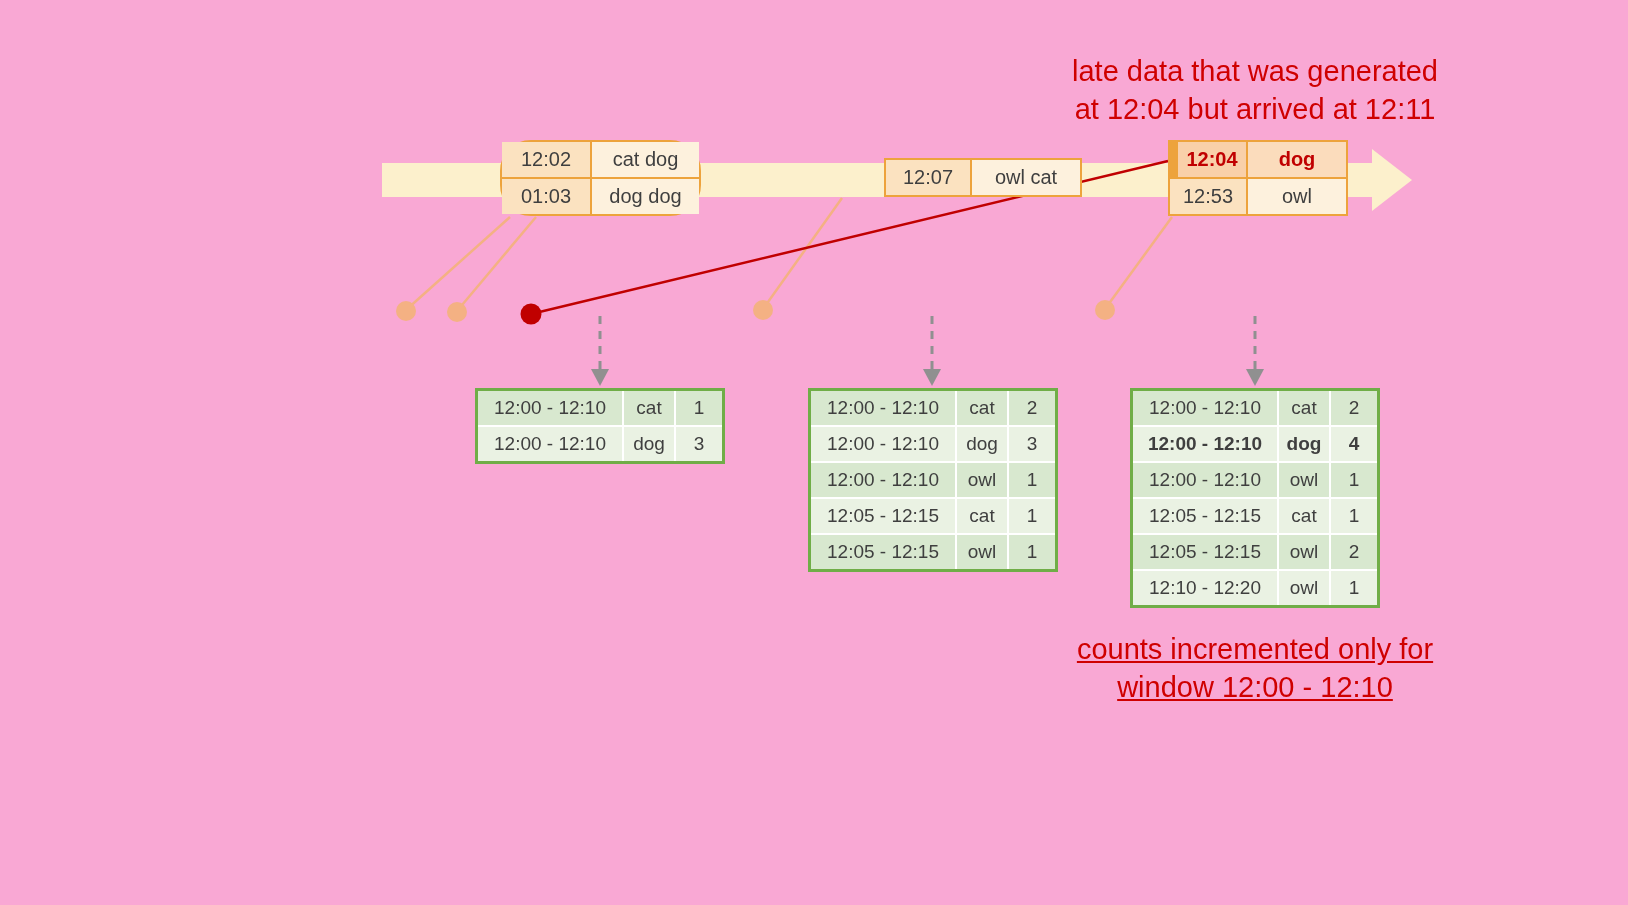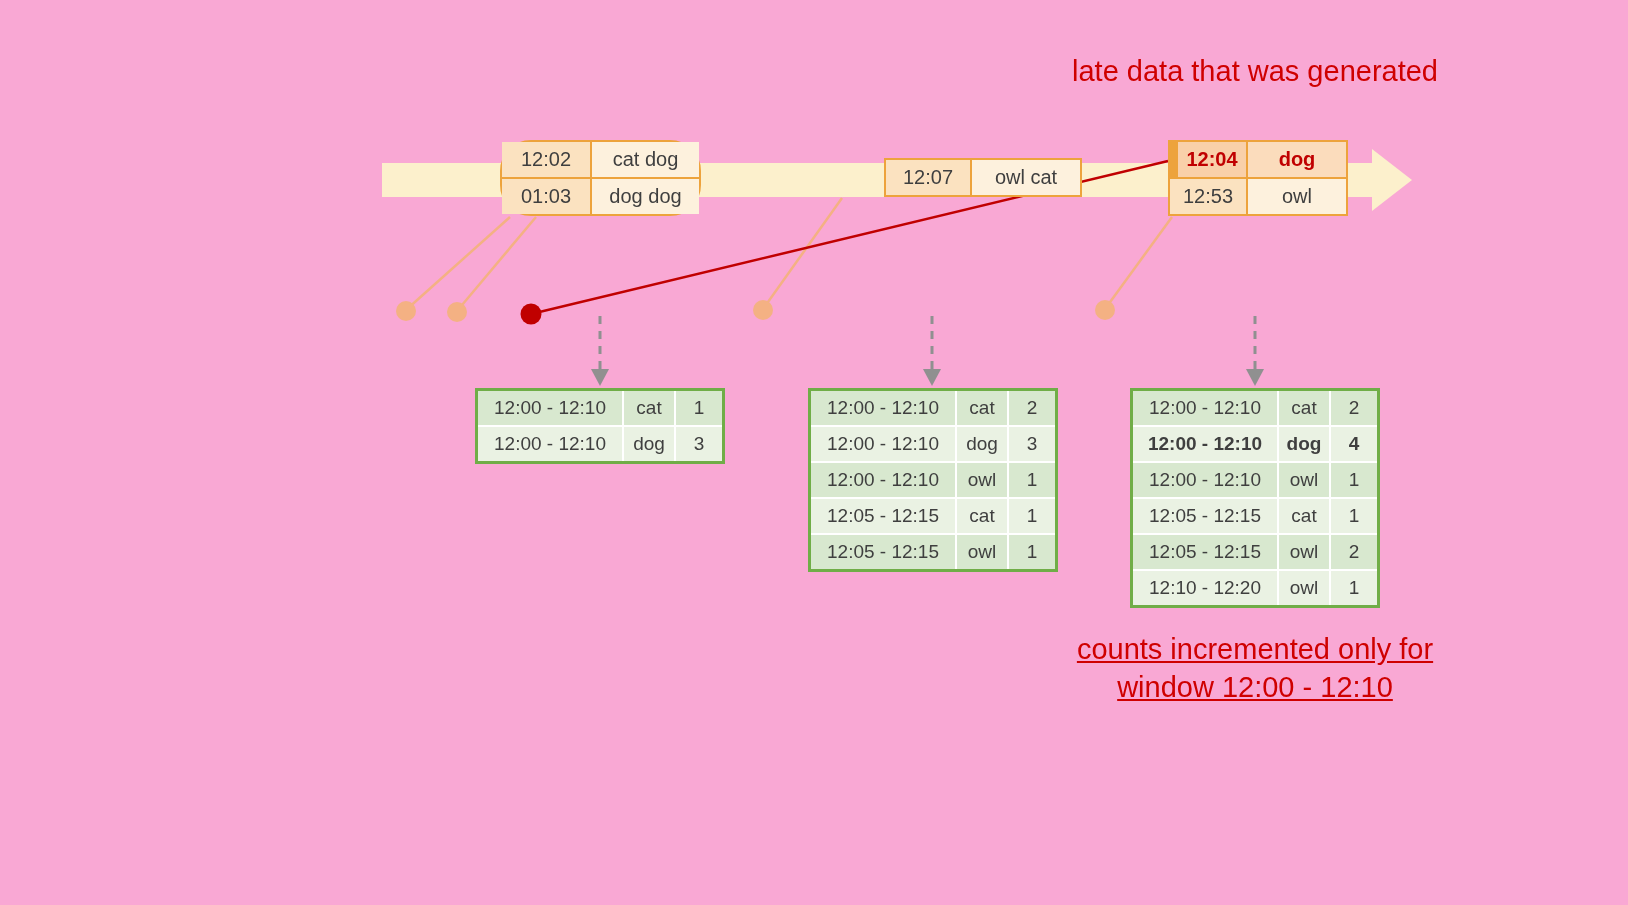--- a/index.html
+++ b/index.html
@@ -73,20 +73,21 @@
     <line x1="600" y1="316" x2="600" y2="370" stroke="#909090" stroke-width="3" stroke-dasharray="8 7"></line>
     <polygon points="591,369 609,369 600,386" fill="#909090"></polygon>
     <line x1="932" y1="316" x2="932" y2="370" stroke="#909090" stroke-width="3" stroke-dasharray="8 7"></line>
     <polygon points="923,369 941,369 932,386" fill="#909090"></polygon>
     <line x1="1255" y1="316" x2="1255" y2="370" stroke="#909090" stroke-width="3" stroke-dasharray="8 7"></line>
     <polygon points="1246,369 1264,369 1255,386" fill="#909090"></polygon>
   </svg>
 
   <div class="note" style="left:995px; top:52px;">
     <div>late data that was generated</div>
+    <div>at 12:04 but arrived at 12:11</div>
   </div>
 
   <div class="etable" style="left:500px; top:140px; grid-template-columns:88px 107px;border-radius:31px;">
     <div class="ecell time">12:02</div>
     <div class="ecell word">cat dog</div>
     <div class="ecell time">01:03</div>
     <div class="ecell word">dog dog</div>
   </div>
 
   <div class="etable" style="left:868px; top:158px; grid-template-columns:84px 108px;margin-left:16px;">

